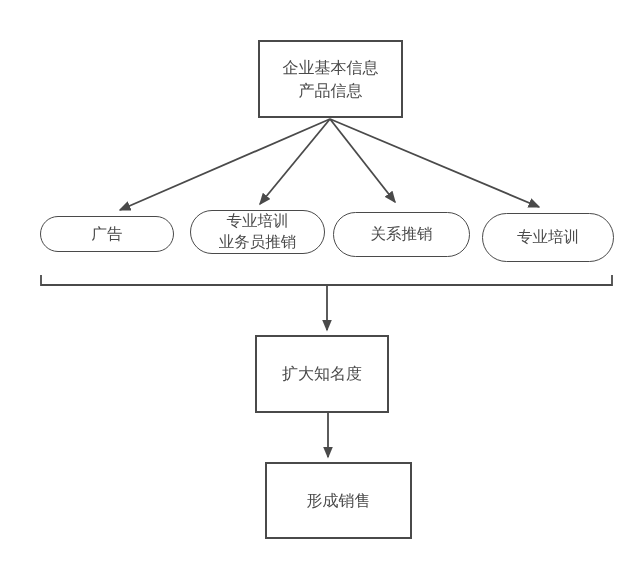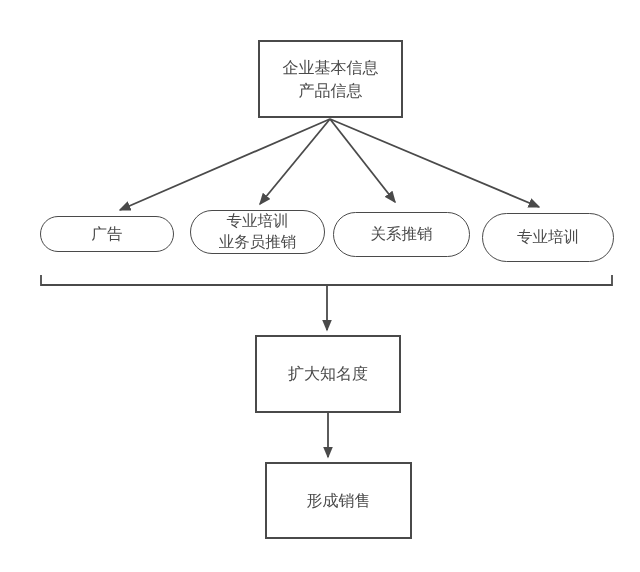--- a/index.html
+++ b/index.html
@@ -48,21 +48,21 @@
     border-width: 1.7px;
     border-radius: 26px;
     font-size: 15.5px;
     line-height: 1.35;
   }
   .node.root      { left: 258px; top: 40px;  width: 145px; height: 78px; }
   .node.ch-0      { left: 40px;  top: 216px; width: 134px; height: 36px; }
   .node.ch-1      { left: 190px; top: 210px; width: 135px; height: 44px; }
   .node.ch-2      { left: 333px; top: 212px; width: 137px; height: 45px; }
   .node.ch-3      { left: 482px; top: 213px; width: 132px; height: 49px; }
-  .node.awareness { left: 255px; top: 335px; width: 146px; height: 78px; text-align: right; }
+  .node.awareness { left: 255px; top: 335px; width: 134px; height: 78px; text-align: right; }
   .node.sales     { left: 265px; top: 462px; width: 147px; height: 77px; }
 </style>
 </head>
 <body>
 
 <div class="canvas">
 
   <svg class="connectors" viewBox="0 0 640 572" aria-hidden="true">
     <defs>
       <marker id="arrowhead" markerUnits="userSpaceOnUse" markerWidth="12" markerHeight="10" refX="10.5" refY="5" orient="auto">

